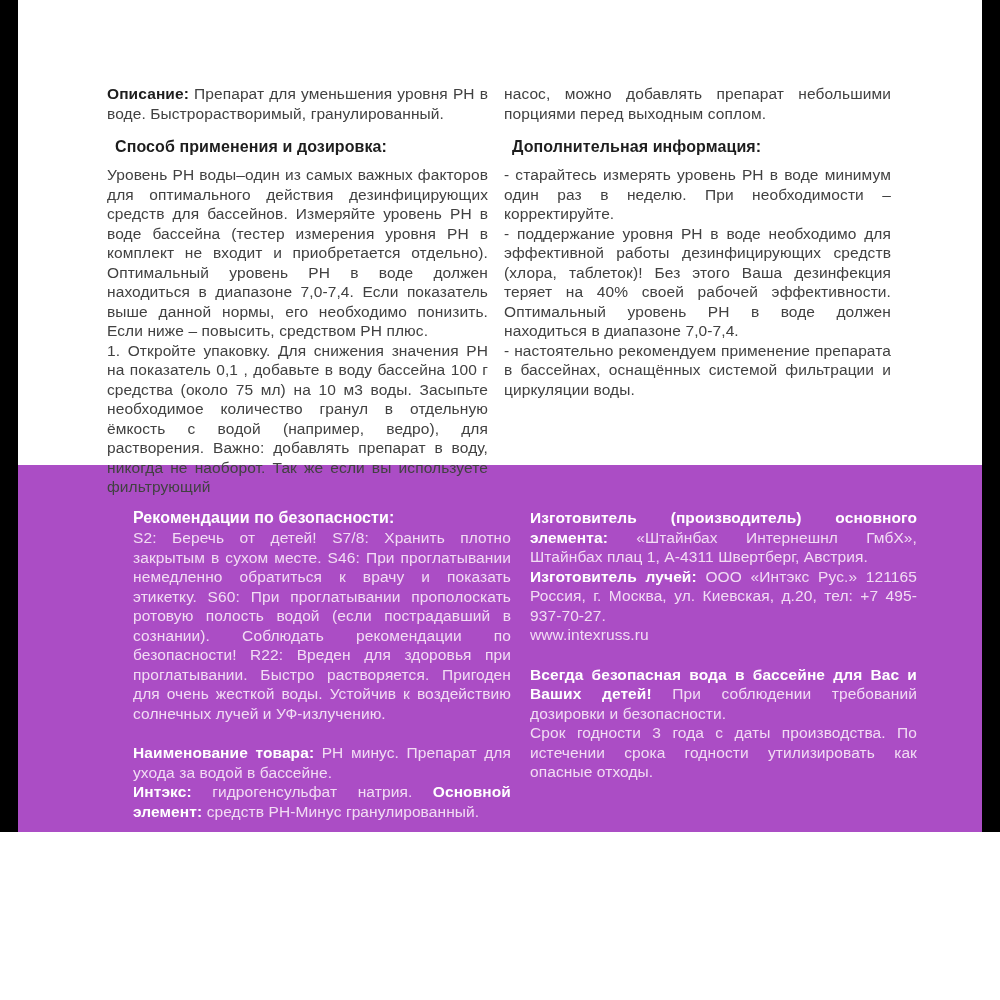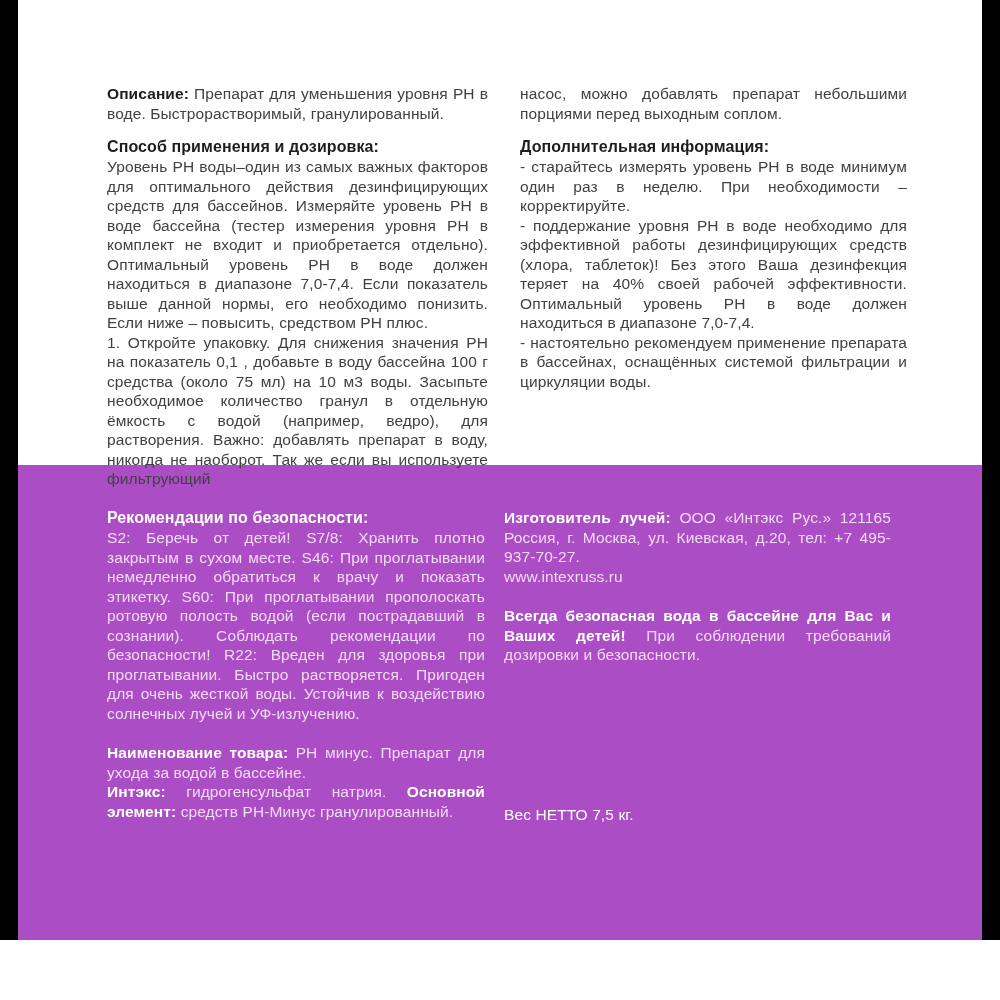--- a/index.html
+++ b/index.html
@@ -4,21 +4,21 @@
 <style>
   html, body { margin: 0; padding: 0; }
   body {
     width: 1000px; height: 1000px;
     background: #ffffff;
     font-family: "Liberation Sans", sans-serif;
     -webkit-font-smoothing: antialiased;
   }
   .page {
     position: relative;
-    width: 1000px; height: 940px;
+    width: 1000px; height: 832px;
     background: #ffffff;
     overflow: hidden;
   }
   .edge {
     position: absolute; top: 0; bottom: 0;
     width: 18px; background: #000000; z-index: 3;
   }
   .edge-left { left: 0; }
   .edge-right { right: 0; }
   .purple-band {
@@ -28,26 +28,26 @@
   }
   .col {
     position: absolute; z-index: 2;
     text-align: justify;
     font-size: 15.5px; line-height: 19.5px;
     letter-spacing: 0.1px;
   }
   .col p { margin: 0; }
   .white-col { color: #414141; }
   .white-col b, .white-col h3 { color: #1d1d1d; }
-  .white-col h3 { margin: 0; font-size: 16px; line-height: 20px; }
-  .purple-col { color: #f2dcf4; }
+  .white-col h3 { margin: 8px; font-size: 16px; line-height: 20px; }
+  .purple-col { color: #f2dcf4; margin-left: 26px; }
   .purple-col b, .purple-col h3 { color: #ffffff; }
   .purple-col h3 { margin: 0; font-size: 16px; line-height: 20px; }
   .white-left  { left: 107px; top: 84px;  width: 381px; }
-  .white-right { left: 520px; top: 84px;  width: 387px; }
+  .white-right { left: 504px; top: 84px;  width: 387px; }
   .purple-left  { left: 107px; top: 508px; width: 378px; }
   .purple-right { left: 504px; top: 508px; width: 387px; }
   .gap-sm  { margin-top: 14px !important; }
   .gap-md  { margin-top: 20px !important; }
   .net-weight {
     margin-top: 140px !important;
     font-weight: normal; color: #ffffff;
     text-align: left;
   }
 </style>
@@ -76,19 +76,21 @@
   </div>
 
   <div class="col purple-col purple-left">
     <h3>Рекомендации по безопасности:</h3>
     <p>S2: Беречь от детей! S7/8: Хранить плотно закрытым в сухом месте. S46: При проглатывании немедленно обратиться к врачу и показать этикетку. S60: При проглатывании прополоскать ротовую полость водой (если пострадавший в сознании).  Соблюдать рекомендации по безопасности! R22: Вреден для здоровья при проглатывании. Быстро растворяется. Пригоден для очень жесткой воды. Устойчив к воздействию солнечных лучей и УФ-излучению.</p>
     <p class="gap-md"><b>Наименование товара:</b> <span>РН минус. Препарат для ухода за водой в бассейне.</span></p>
     <p><b>Интэкс:</b> <span>гидрогенсульфат натрия.</span> <b>Основной элемент:</b> <span>средств РН-Минус гранулированный.</span></p>
   </div>
 
   <div class="col purple-col purple-right">
+    <p><b>Изготовитель (производитель) основного элемента:</b> <span>«Штайнбах Интернешнл ГмбХ», Штайнбах плац 1, А-4311 Швертберг, Австрия.</span></p>
     <p><b>Изготовитель лучей:</b> <span>ООО «Интэкс Рус.» 121165 Россия, г. Москва, ул. Киевская, д.20, тел: +7 495-937-70-27.</span></p>
     <p>www.intexruss.ru</p>
     <p class="gap-md"><b>Всегда безопасная вода в бассейне для Вас и Ваших детей!</b> <span>При соблюдении требований дозировки и безопасности.</span></p>
+    <p>Срок годности 3 года с даты производства. По истечении срока годности утилизировать как опасные отходы.</p>
     <p class="net-weight">Вес НЕТТО 7,5 кг.</p>
   </div>
 
 </div>
 
 </body></html>

